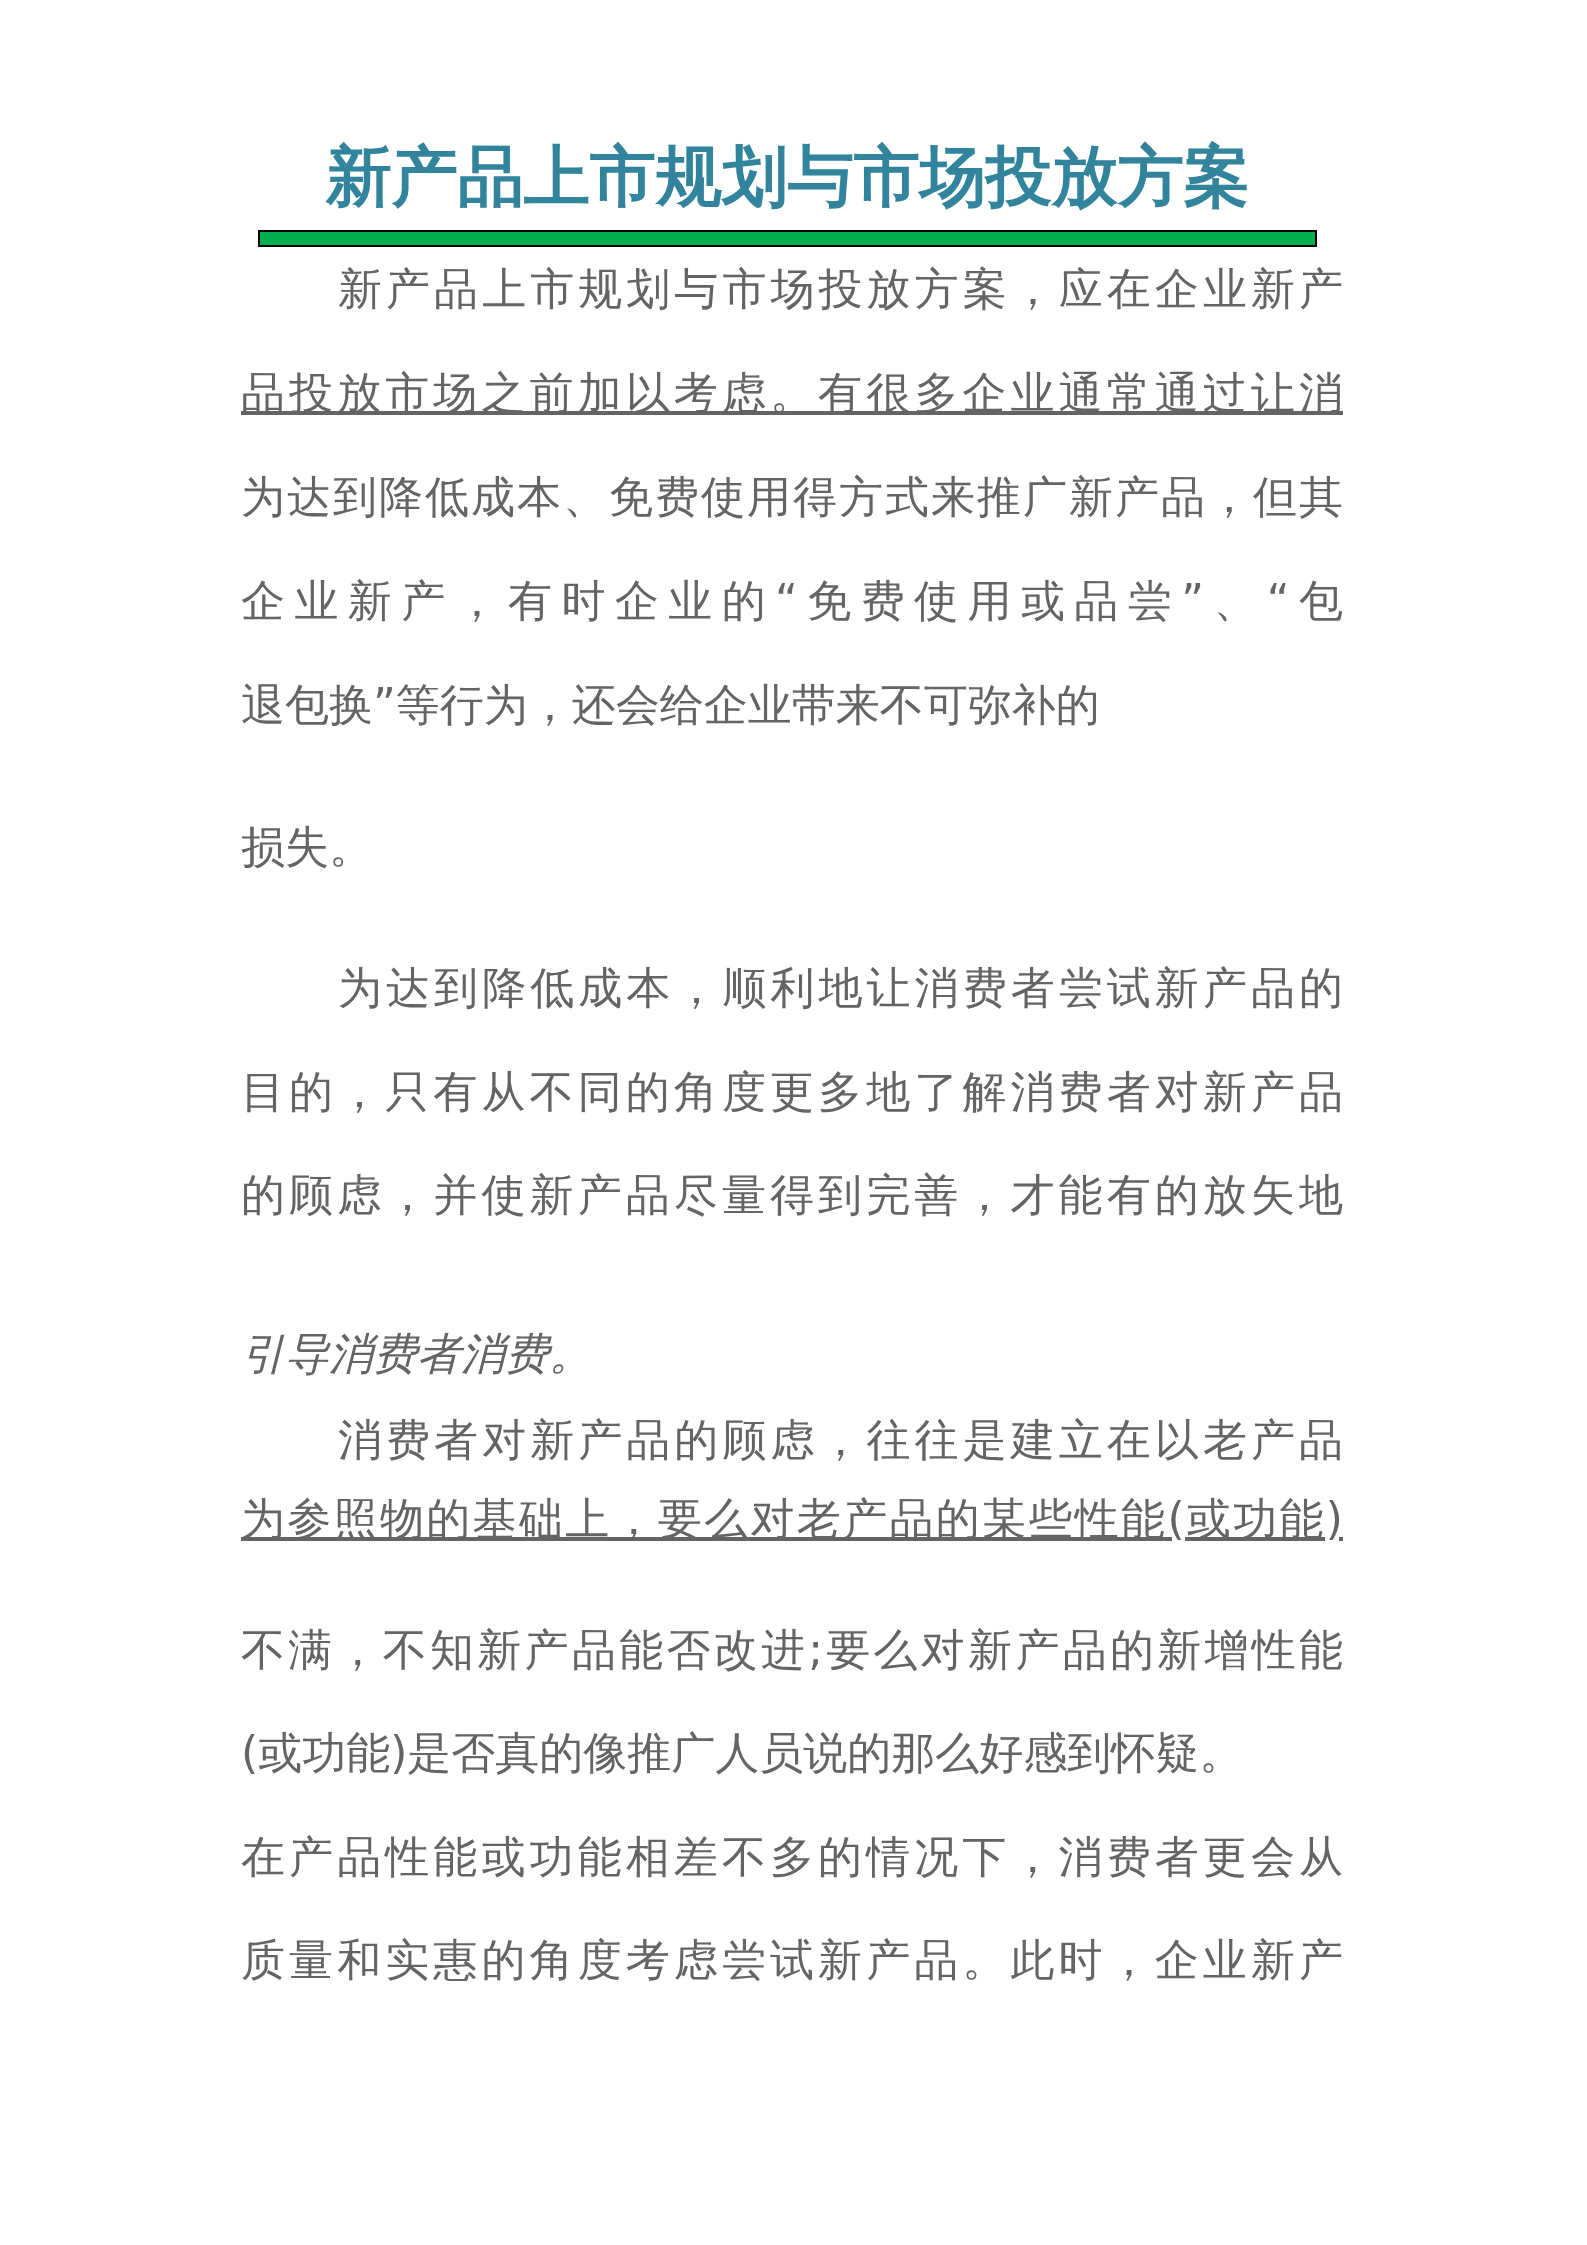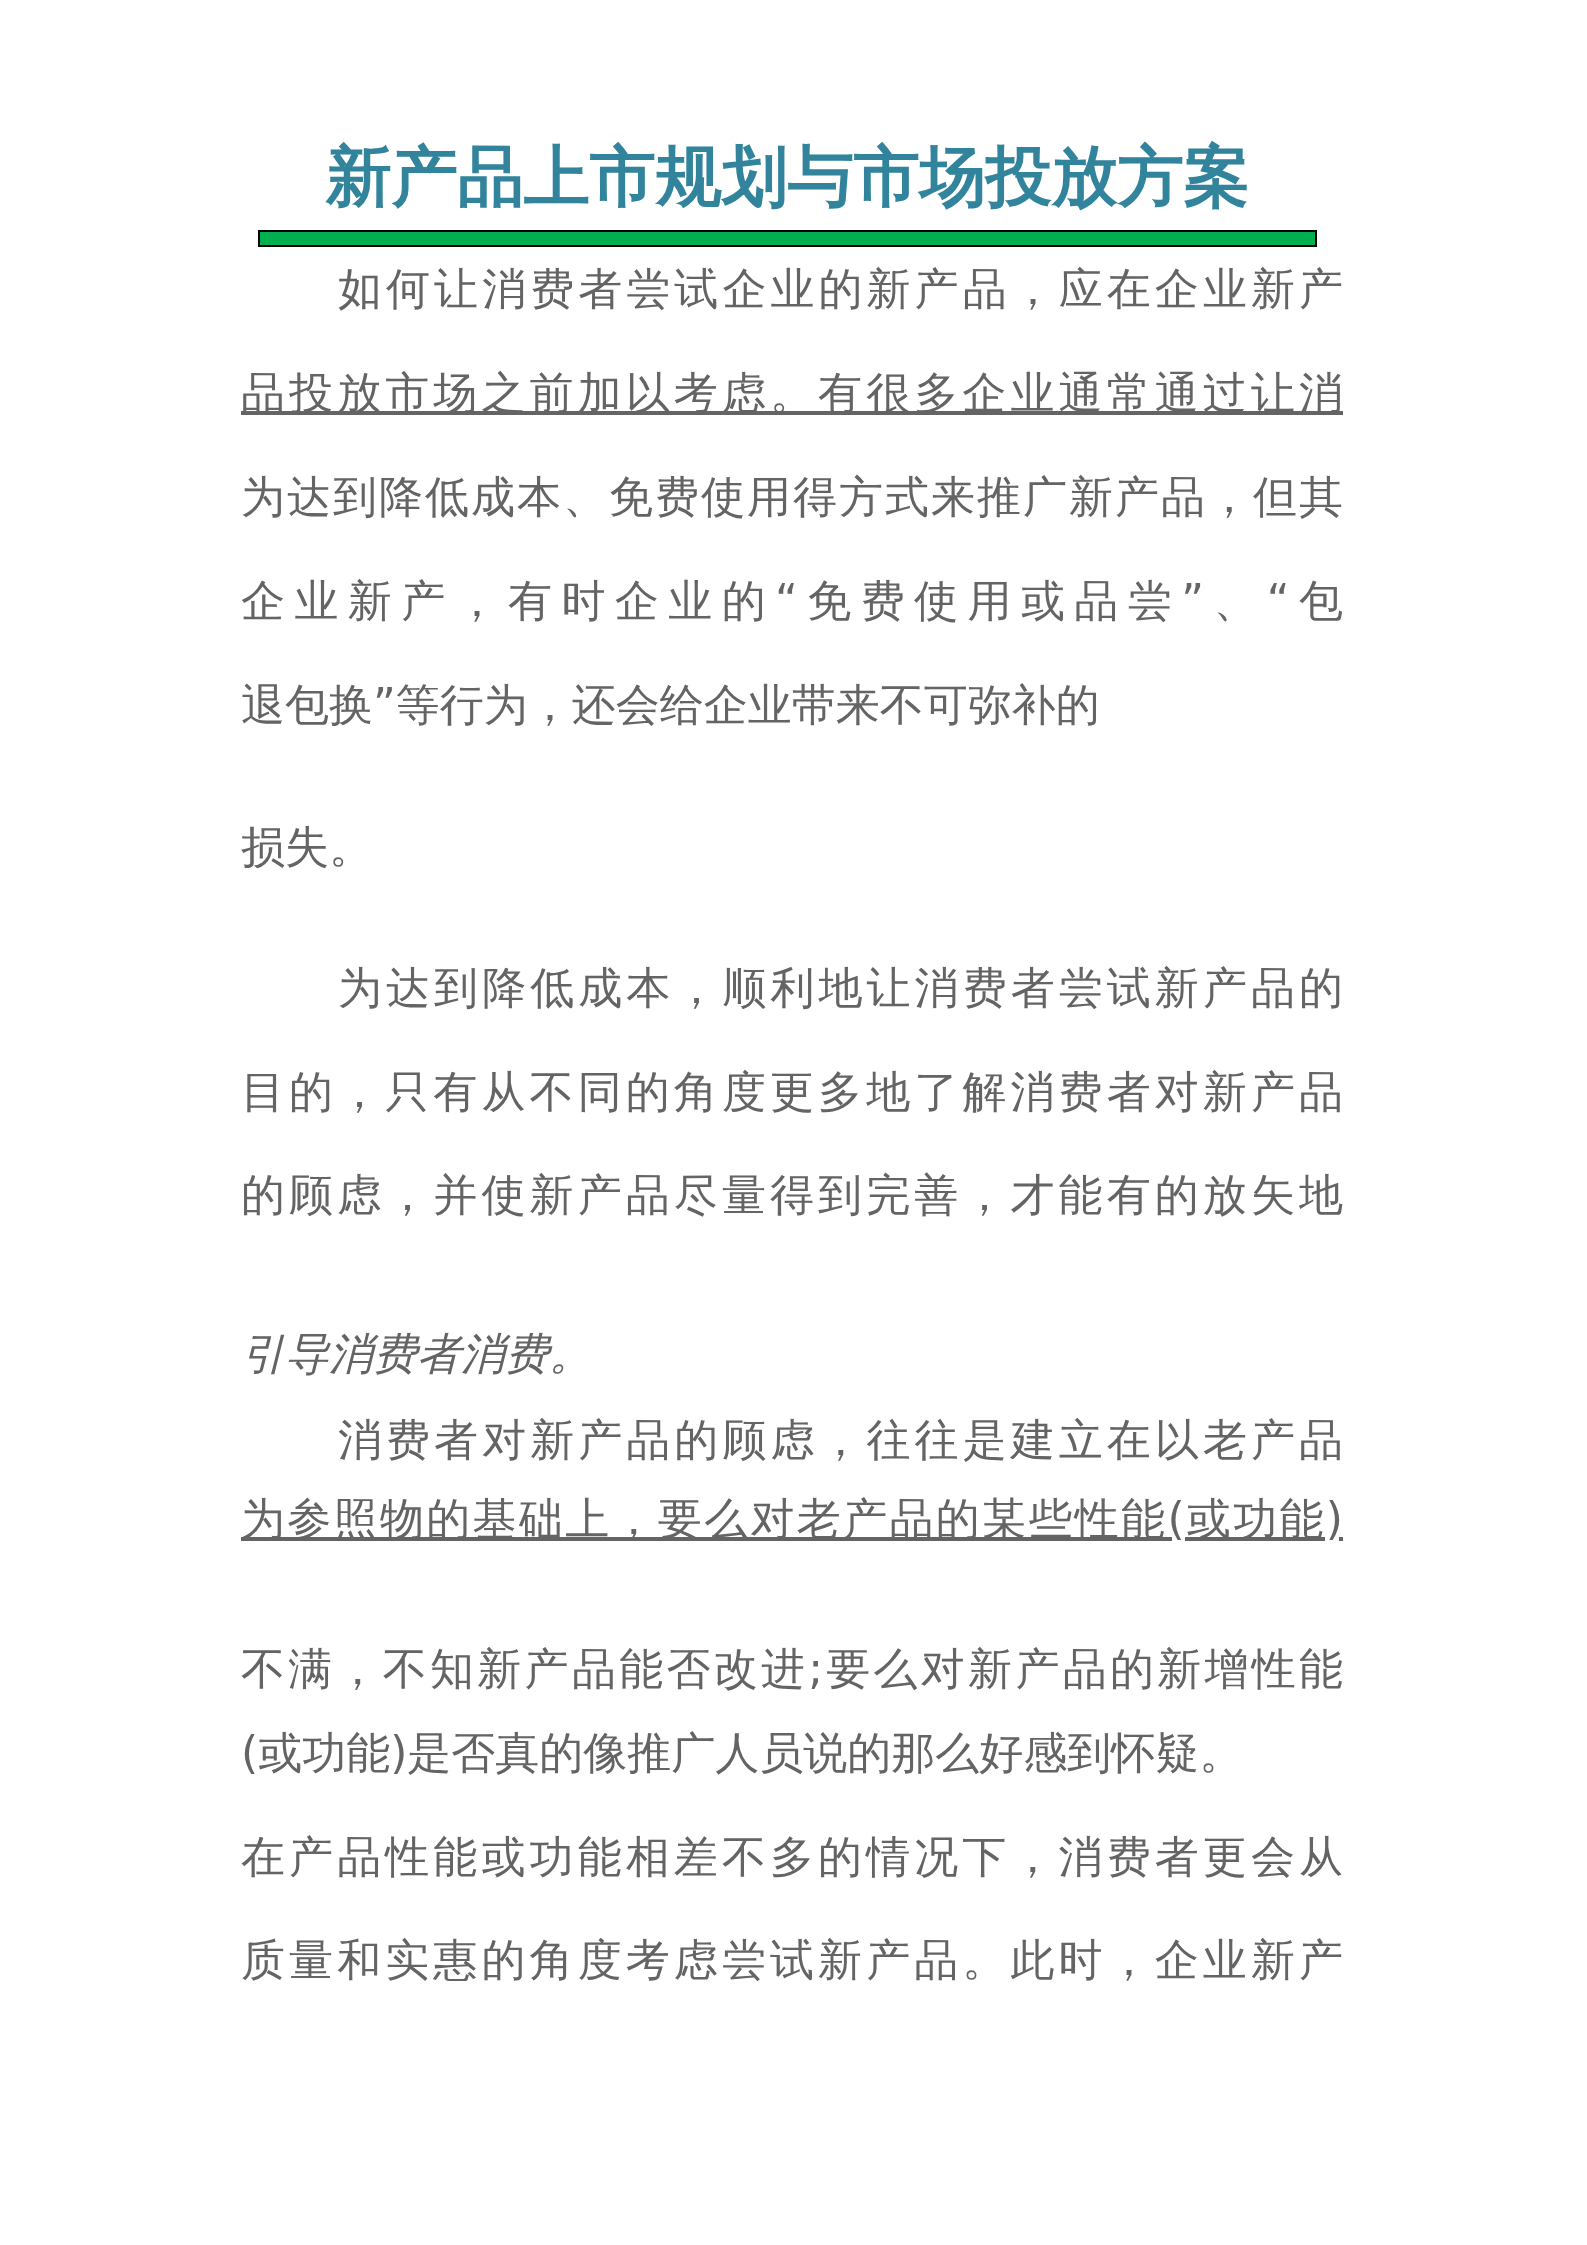--- a/index.html
+++ b/index.html
@@ -72,37 +72,37 @@
 </style>
 </head>
 <body>
 
 <div class="page">
 
   <div class="title">新产品上市规划与市场投放方案</div>
   <div class="title-rule"></div>
 
   <div class="body-text" style="top:0;">
-    <div class="line indent" style="top:262px;">如何让消费者尝试企业的新产品，应在企业新产</div>
+    <div class="line indent" style="top:262px;">新产品上市规划与市场投放方案，应在企业新产</div>
     <div class="line" style="top:366px;text-decoration:underline;">品投放市场之前加以考虑。有很多企业通常通过让消</div>
     <div class="line" style="top:470px;">为达到降低成本、免费使用得方式来推广新产品，但其</div>
     <div class="line" style="top:574px;">企业新产，有时企业的“免费使用或品尝”、“包</div>
     <div class="line last" style="top:678px;">退包换”等行为，还会给企业带来不可弥补的</div>
     <div class="line last" style="top:820px;">损失。</div>
   </div>
 
   <div class="body-text" style="top:0;">
     <div class="line indent" style="top:961px;">为达到降低成本，顺利地让消费者尝试新产品的</div>
     <div class="line" style="top:1065px;">目的，只有从不同的角度更多地了解消费者对新产品</div>
     <div class="line" style="top:1168px;">的顾虑，并使新产品尽量得到完善，才能有的放矢地</div>
     <div class="line last" style="top:1327px;font-style:italic;">引导消费者消费。</div>
   </div>
 
   <div class="body-text" style="top:0;">
     <div class="line indent" style="top:1413px;">消费者对新产品的顾虑，往往是建立在以老产品</div>
     <div class="line" style="top:1492px;text-decoration:underline;">为参照物的基础上，要么对老产品的某些性能(或功能)</div>
-    <div class="line" style="top:1623px;margin-top:19px;">不满，不知新产品能否改进;要么对新产品的新增性能</div>
+    <div class="line" style="top:1623px;">不满，不知新产品能否改进;要么对新产品的新增性能</div>
     <div class="line last" style="top:1726px;">(或功能)是否真的像推广人员说的那么好感到怀疑。</div>
     <div class="line" style="top:1830px;">在产品性能或功能相差不多的情况下，消费者更会从</div>
     <div class="line" style="top:1933px;">质量和实惠的角度考虑尝试新产品。此时，企业新产</div>
   </div>
 
 </div>
 
 </body></html>

